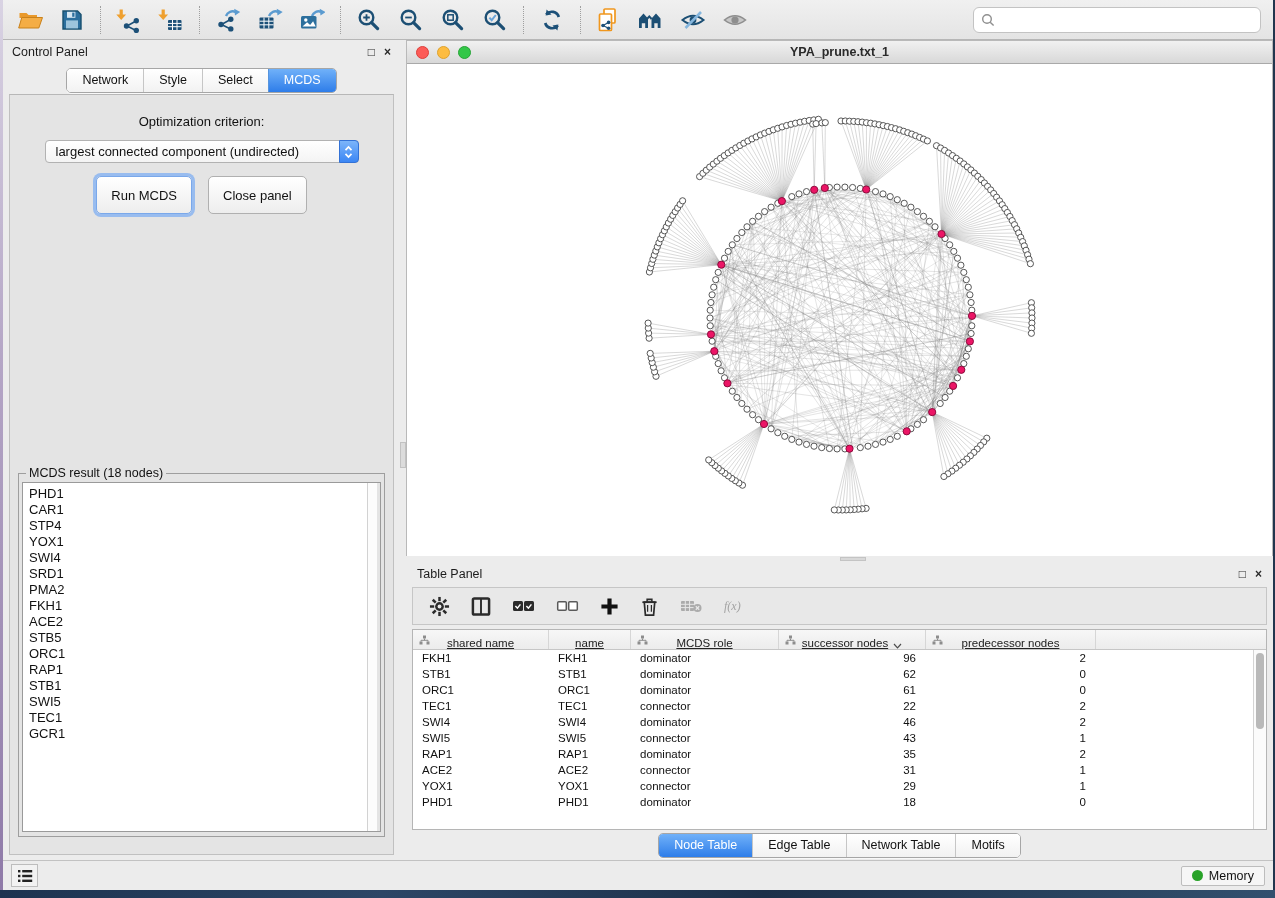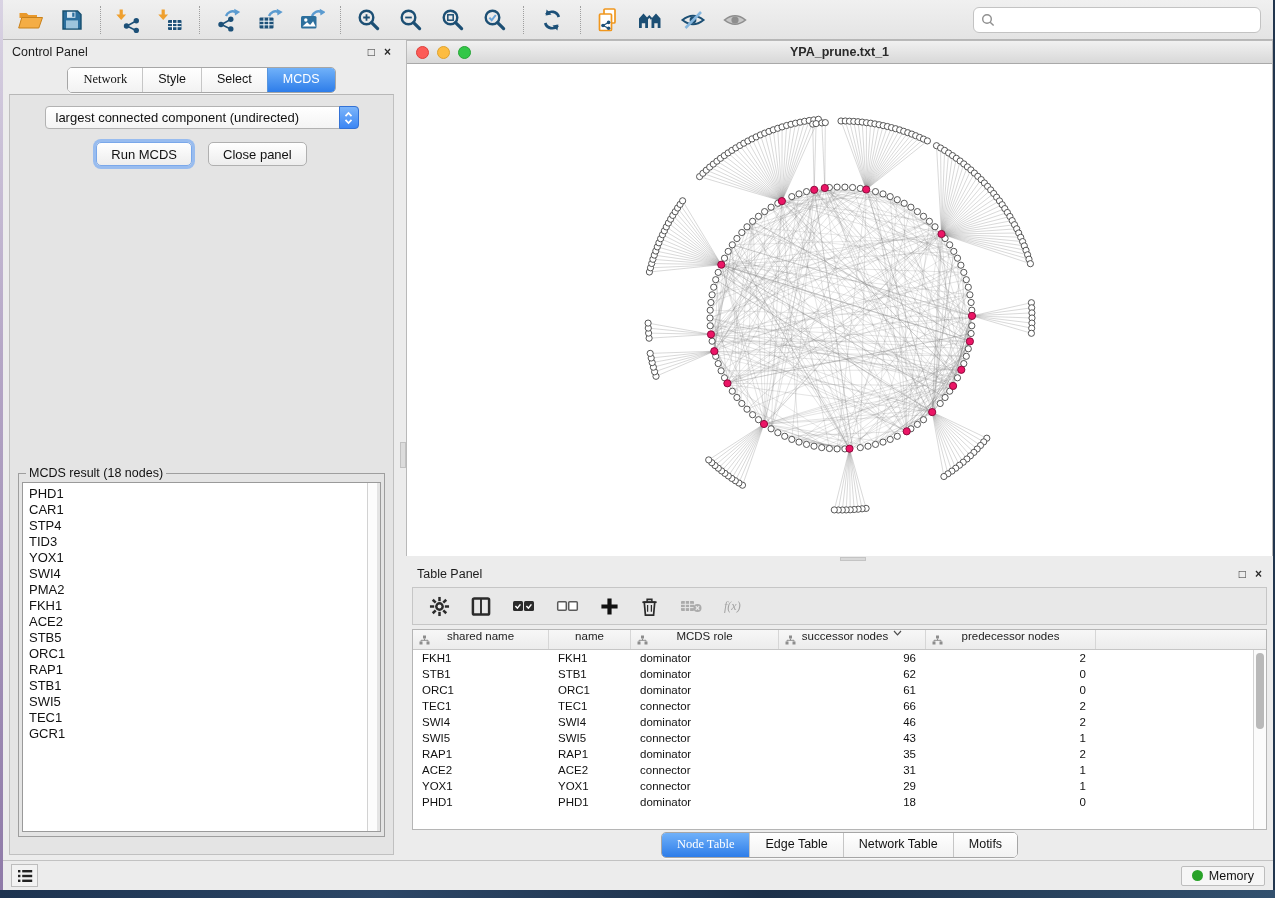--- a/index.html
+++ b/index.html
@@ -28,33 +28,33 @@
   
   .cpanel { width:397px; display:flex; flex-direction:column; background:#ececec; }
   .panel-head { height:24px; display:flex; align-items:center; padding:0 9px; }
   .panel-title { font-size:12.5px; color:#1c1c1c; flex:1; }
   .win-glyph { font-size:12px; color:#2b2b2b; font-weight:bold; margin-left:9px; cursor:default; line-height:1; }
   .tabs-row { height:29px; display:flex; justify-content:center; align-items:flex-end; }
   .seg { display:inline-flex; border:1px solid #a6a6a6; border-radius:5px; overflow:hidden;
     background:#fff; box-shadow:0 1px 0 rgba(255,255,255,.7); }
   .seg-tab { padding:4px 15px 5px; font-size:12.5px; color:#111; background:linear-gradient(#ffffff,#f2f2f2);
     border-left:1px solid #c6c6c6; cursor:default; }
-  .seg-tab:first-child { border-left:none;font-family:Liberation Serif, serif; }
+  .seg-tab:first-child { border-left:none; }
   .seg-tab.active { background:linear-gradient(#70b1f9,#2e7de9); color:#fff; border-left-color:#5795de; }
   .cp-content { flex:1; margin:1px 6px 5px; background:#e4e4e4; border:1px solid #c0c0c0;
     border-top-color:#b7b7b7; position:relative; }
   .opt-label { margin-top:19px; text-align:center; font-size:13px; color:#111; }
   .select-row { display:flex; justify-content:center; margin-top:11px; }
   .mac-select { position:relative; width:314px; height:23px; border:1px solid #b2b2b2; border-radius:4px;
     background:linear-gradient(#ffffff,#f4f4f4); display:flex; align-items:center; padding:0 24px 0 10px;
     font-size:13px; color:#111; }
   .sel-stepper { position:absolute; right:-1px; top:-1px; bottom:-1px; width:20px; border-radius:0 4px 4px 0;
     background:linear-gradient(#7cb5fa,#3b86f4); border:1px solid #3372d6; display:flex; align-items:center; justify-content:center; }
   .btn-row { display:flex; justify-content:center; gap:16px; margin-top:13px; }
-  .mac-btn { height:24px; padding:0 14px; border:1px solid #b0b0b0; border-radius:5px;
+  .mac-btn { height:38px; padding:0 14px; border:1px solid #b0b0b0; border-radius:5px;
     background:linear-gradient(#ffffff,#ededed); font-size:13px; color:#111; font-family:inherit; }
   .mac-btn.focused { box-shadow:0 0 0 3px rgba(110,166,244,.65); border-color:#7aa8ea; }
   fieldset.mcds-box { position:absolute; left:8px; right:8px; top:371px; height:371px;
     border:1px solid #9e9e9e; padding:2px 3px 4px; background:transparent; }
   fieldset.mcds-box legend { font-size:12.5px; color:#111; padding:0 3px; margin-left:4px; }
   .mcds-list { width:100%; height:100%; background:#fff; border:1px solid #9a9a9a; position:relative;
     overflow:hidden; padding:3px 0 0 6px; }
   .mcds-item { font-size:13px; line-height:16px; color:#111; }
   .mcds-scroll { position:absolute; right:0; top:0; bottom:0; width:13px; background:#fcfcfc;
     border-left:1px solid #d2d2d2; }
@@ -83,22 +83,22 @@
 
   
   .tpanel { height:298px; display:flex; flex-direction:column; background:#ececec; }
   .tp-toolbar { margin:1px 6px 4px; height:38px; background:#e8e8e8; border:1px solid #c6c6c6;
     display:flex; align-items:center; gap:21px; padding:0 16px; }
   .tp-ic { display:flex; align-items:center; justify-content:center; }
   .fx-label { font-family:Liberation Serif, serif; font-style:italic; font-size:12px; color:#a3a3a3; }
   .tablewrap { flex:1; margin:0 6px; background:#fff; border:1px solid #b5b5b5; position:relative; overflow:hidden; }
   .thead { display:grid; grid-template-columns:136px 82px 148px 147px 170px 1fr; height:20px;
     background:linear-gradient(#f7f7f7,#ececec); border-bottom:1px solid #c6c6c6; padding-right:13px; }
-  .th { position:relative; display:flex; align-items:flex-start; justify-content:center;
-    font-size:11.5px; color:#222; border-right:1px solid #d6d6d6; gap:5px; }
+  .th { position:relative; display:flex; align-items:flex-end; justify-content:center;
+    font-size:11.5px; color:#222; border-right:1px solid #d6d6d6; gap:5px;text-decoration:underline; }
   .th .tree-ic { position:absolute; left:6px; top:5px; }
   .th.filler { border-right:none; }
   .tbody { position:absolute; left:0; right:13px; top:20px; bottom:0; }
   .tr { display:grid; grid-template-columns:136px 82px 148px 147px 170px 1fr; height:16px; }
   .td { font-size:11.5px; color:#111; line-height:16px; padding-left:9px; white-space:nowrap; overflow:hidden; }
   .td3, .td4 { text-align:right; padding-right:10px; padding-left:0; }
   .vscroll { position:absolute; right:0; top:20px; bottom:0; width:13px; background:#fbfbfb; border-left:1px solid #d4d4d4; }
   .vscroll .thumb { position:absolute; left:2px; top:3px; width:8px; height:76px; background:#b9b9b9; border-radius:4px; }
   .tp-tabs { height:30px; display:flex; justify-content:center; align-items:center; }
 
@@ -271,20 +271,21 @@
       </div>
       <div class="tabs-row">
         <div class="seg">
             <div class="seg-tab">Network</div>
             <div class="seg-tab">Style</div>
             <div class="seg-tab">Select</div>
             <div class="seg-tab active">MCDS</div>
           </div>
       </div>
       <div class="cp-content">
+        <div class="opt-label">Optimization criterion:</div>
         <div class="select-row">
           <div class="mac-select">
             <span>largest connected component (undirected)</span>
             <span class="sel-stepper">
               <svg width="11" height="14" viewBox="0 0 11 14">
                   <path d="M2.5 5.2L5.5 2l3 3.2M2.5 8.8L5.5 12l3-3.2" stroke="#fff" stroke-width="1.7" fill="none"></path>
                 </svg>
             </span>
           </div>
         </div>
@@ -292,23 +293,23 @@
           <button class="mac-btn focused">Run MCDS</button>
           <button class="mac-btn">Close panel</button>
         </div>
         <fieldset class="mcds-box">
           <legend>MCDS result (18 nodes)</legend>
           <div class="mcds-list">
             <div class="mcds-scroll"></div>
           <div class="mcds-item">PHD1</div>
               <div class="mcds-item">CAR1</div>
               <div class="mcds-item">STP4</div>
-              <div class="mcds-item">TID3</div>
               <div class="mcds-item">YOX1</div>
               <div class="mcds-item">SWI4</div>
+              <div class="mcds-item">SRD1</div>
               <div class="mcds-item">PMA2</div>
               <div class="mcds-item">FKH1</div>
               <div class="mcds-item">ACE2</div>
               <div class="mcds-item">STB5</div>
               <div class="mcds-item">ORC1</div>
               <div class="mcds-item">RAP1</div>
               <div class="mcds-item">STB1</div>
               <div class="mcds-item">SWI5</div>
               <div class="mcds-item">TEC1</div>
               <div class="mcds-item">GCR1</div>
@@ -1217,21 +1218,21 @@
                 <div class="td td1">ORC1</div>
                 <div class="td td2">dominator</div>
                 <div class="td td3">61</div>
                 <div class="td td4">0</div>
                 <div class="td"></div>
               </div>
               <div class="tr">
                 <div class="td td0">TEC1</div>
                 <div class="td td1">TEC1</div>
                 <div class="td td2">connector</div>
-                <div class="td td3">66</div>
+                <div class="td td3">22</div>
                 <div class="td td4">2</div>
                 <div class="td"></div>
               </div>
               <div class="tr">
                 <div class="td td0">SWI4</div>
                 <div class="td td1">SWI4</div>
                 <div class="td td2">dominator</div>
                 <div class="td td3">46</div>
                 <div class="td td4">2</div>
                 <div class="td"></div>

